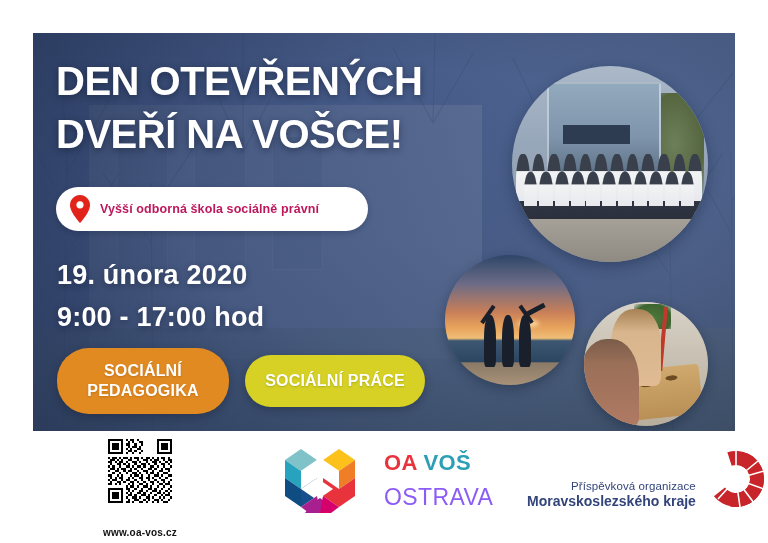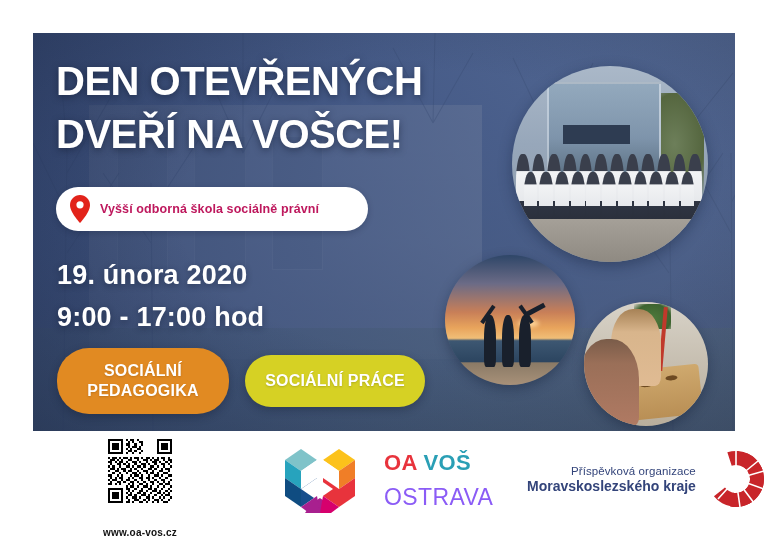--- a/index.html
+++ b/index.html
@@ -286,21 +286,21 @@
   .oa-line1 { font-size: 22px; font-weight: bold; letter-spacing: .4px; }
   .oa-line1 .oa-red { color: #e8333c; }
   .oa-line1 .oa-teal { color: #2a9fb5; }
   .oa-line2 { font-size: 23px; font-weight: normal; color: #8b5cf6; letter-spacing: .4px; margin-top: 12px; }
 
   .msk-logo {
     position: absolute;
     left: 527px;
     top: 18px;
     display: flex;
-    align-items: center;
+    align-items: flex-end;
     gap: 10px;
   }
   .msk-text { text-align: right; }
   .msk-line1 { font-size: 11.5px; color: #33447a; letter-spacing: .1px; }
   .msk-line2 { font-size: 14px; color: #33447a; font-weight: bold; margin-top: 1px; }
   .msk-mark { width: 60px; height: 60px; display: block; }
 </style>
 </head>
 <body>
 

